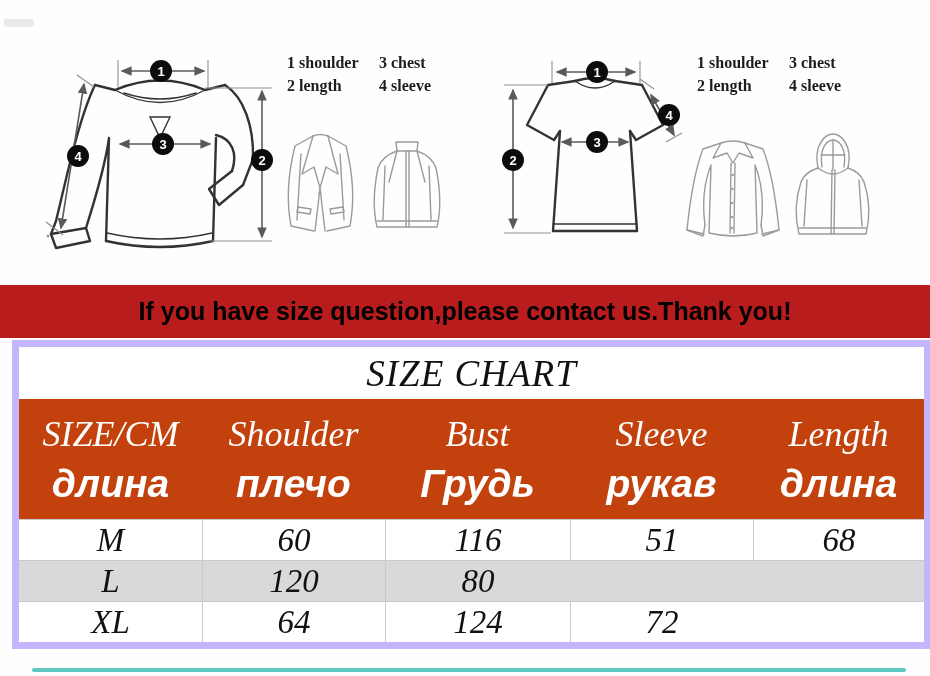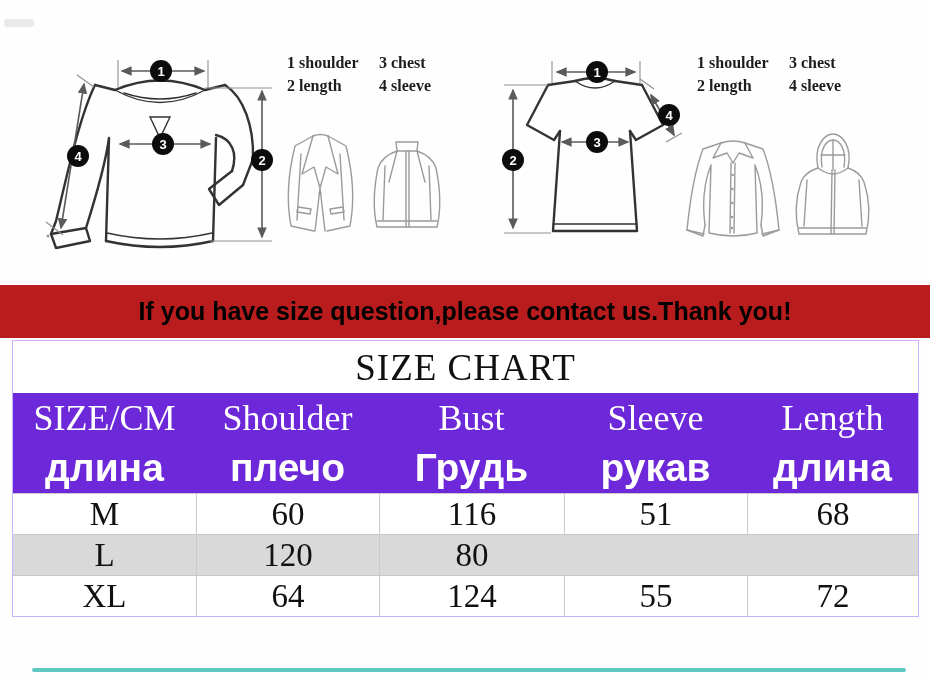--- a/index.html
+++ b/index.html
@@ -22,24 +22,24 @@
   .arrow{stroke:#5a5a5a;stroke-width:1.6;fill:none;}
   .guide{stroke:#909090;stroke-width:1.1;fill:none;}
   .sketch{stroke:#9b9b9b;stroke-width:1.4;fill:none;stroke-linejoin:round;stroke-linecap:round;}
 
   
   .banner{left:0;top:285px;width:930px;height:53px;background:#b91c1c;
           display:flex;align-items:center;justify-content:center;}
   .banner-text{font-size:25px;font-weight:bold;color:#000;}
 
   
-  .size-table{left:12px;top:340px;width:905px;border:1px solid #c4b5fd;background:#fff;}
+  .size-table{left:12px;top:340px;width:905px;border:7px solid #c4b5fd;background:#fff;font-style:italic;}
   .table-title{height:52px;line-height:54px;text-align:center;
                font-family:"Liberation Serif",serif;font-size:37px;color:#111;letter-spacing:1px;}
-  .thead{background:#6d28d9;color:#fff;height:100px;display:grid;
+  .thead{background:#c2410c;color:#fff;height:120px;display:grid;
          grid-template-columns:183px 183px 185px 183px 171px;}
   .th{display:flex;flex-direction:column;align-items:center;justify-content:center;}
   .th-en{font-family:"Liberation Serif",serif;font-size:36px;line-height:50px;font-weight:400;}
   .th-ru{font-family:"Liberation Sans",sans-serif;font-size:39px;font-weight:bold;line-height:50px;}
   .trow{height:40px;display:grid;grid-template-columns:183px 183px 185px 183px 171px;
         border-top:1px solid #c9c9c9;}
   .trow:first-of-type{border-top:none;}
   .trow.alt{background:#d9d9d9;}
   .td{display:flex;align-items:center;justify-content:center;
       font-family:"Liberation Serif",serif;font-size:33px;color:#111;
@@ -223,20 +223,19 @@
     </div>
     <div class="trow alt">
       <div class="td">L</div>
       <div class="td">120</div>
       <div class="td">80</div>
     </div>
     <div class="trow">
       <div class="td">XL</div>
       <div class="td">64</div>
       <div class="td">124</div>
-      <div class="td">55</div>
       <div class="td">72</div>
     </div>
   </div>
 
   <div class="abs accent-line"></div>
 
 </div>
 
 </body></html>

